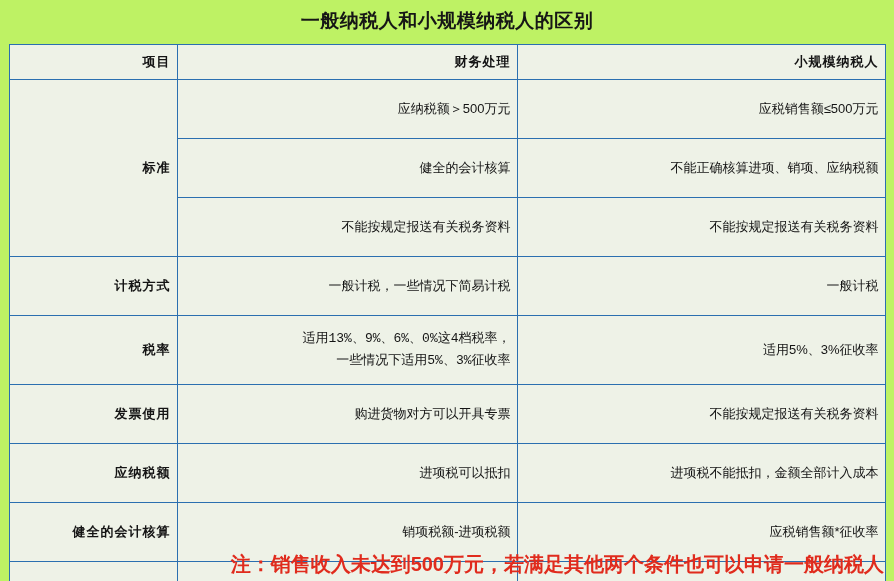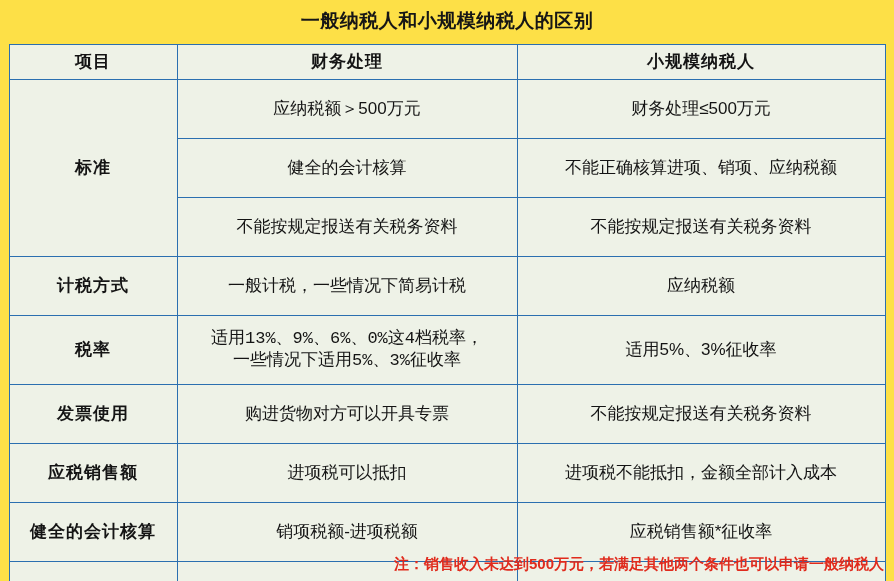--- a/index.html
+++ b/index.html
@@ -13,43 +13,43 @@
     font-family: "Liberation Sans", sans-serif;
     color: #1a1a1a;
     overflow: hidden;
   }
   .page {
     position: relative;
     width: 894px;
     height: 581px;
     box-sizing: border-box;
     padding: 0 8px;
-    background: #fde047;
+    background: #bef264;
   }
   .title {
     text-align: center;
     font-size: 19px;
     font-weight: bold;
     color: #161616;
     letter-spacing: 0.5px;
     padding: 8px 0 10px 0;
     line-height: 26px;
   }
   table.main {
     width: 876px;
     margin: 0 auto;
     border-collapse: collapse;
     table-layout: fixed;
     background: #eef2e7;
   }
   table.main td {
     border: 1px solid #2b6fb0;
-    text-align: center;
+    text-align: right;
     vertical-align: middle;
-    font-size: 17px;
+    font-size: 13px;
     line-height: 22px;
     color: #141414;
     padding: 6px 6px;
     background: #eef2e7;
   }
   td.rowhead {
     font-weight: bold;
     font-size: 16px;
     width: 168px;
     letter-spacing: 1px;
@@ -66,21 +66,21 @@
   .cell-two {
     height: 56px;
   }
   .note {
     position: absolute;
     left: 0;
     right: 0;
     bottom: 6px;
     text-align: right;
     padding-right: 10px;
-    font-size: 15px;
+    font-size: 20px;
     font-weight: bold;
     color: #e02b1d;
     line-height: 22px;
     white-space: nowrap;
   }
   .nl {
     display: block;
     font-family: Liberation Mono, monospace;
   }
 </style>
@@ -100,54 +100,54 @@
     <tbody>
       <tr>
         <td class="colhead">项目</td>
         <td class="colhead">财务处理</td>
         <td class="colhead">小规模纳税人</td>
       </tr>
 
       <tr>
         <td class="rowhead" rowspan="3">标准</td>
         <td class="cell-tall">应纳税额＞500万元</td>
-        <td class="cell-tall">财务处理≤500万元</td>
+        <td class="cell-tall">应税销售额≤500万元</td>
       </tr>
       <tr>
         <td class="cell-tall">健全的会计核算</td>
         <td class="cell-tall">不能正确核算进项、销项、应纳税额</td>
       </tr>
       <tr>
         <td class="cell-tall">不能按规定报送有关税务资料</td>
         <td class="cell-tall">不能按规定报送有关税务资料</td>
       </tr>
 
       <tr>
         <td class="rowhead">计税方式</td>
         <td class="cell-tall">一般计税，一些情况下简易计税</td>
-        <td class="cell-tall">应纳税额</td>
+        <td class="cell-tall">一般计税</td>
       </tr>
 
       <tr>
         <td class="rowhead">税率</td>
         <td class="cell-two">
           <span class="nl">适用13%、9%、6%、0%这4档税率，</span>
           <span class="nl">一些情况下适用5%、3%征收率</span>
         </td>
         <td class="cell-two">适用5%、3%征收率</td>
       </tr>
 
       <tr>
         <td class="rowhead">发票使用</td>
         <td class="cell-tall">购进货物对方可以开具专票</td>
         <td class="cell-tall">不能按规定报送有关税务资料</td>
       </tr>
 
       <tr>
-        <td class="rowhead">应税销售额</td>
+        <td class="rowhead">应纳税额</td>
         <td class="cell-tall">进项税可以抵扣</td>
         <td class="cell-tall">进项税不能抵扣，金额全部计入成本</td>
       </tr>
 
       <tr>
         <td class="rowhead">健全的会计核算</td>
         <td class="cell-tall">销项税额-进项税额</td>
         <td class="cell-tall">应税销售额*征收率</td>
       </tr>
 

